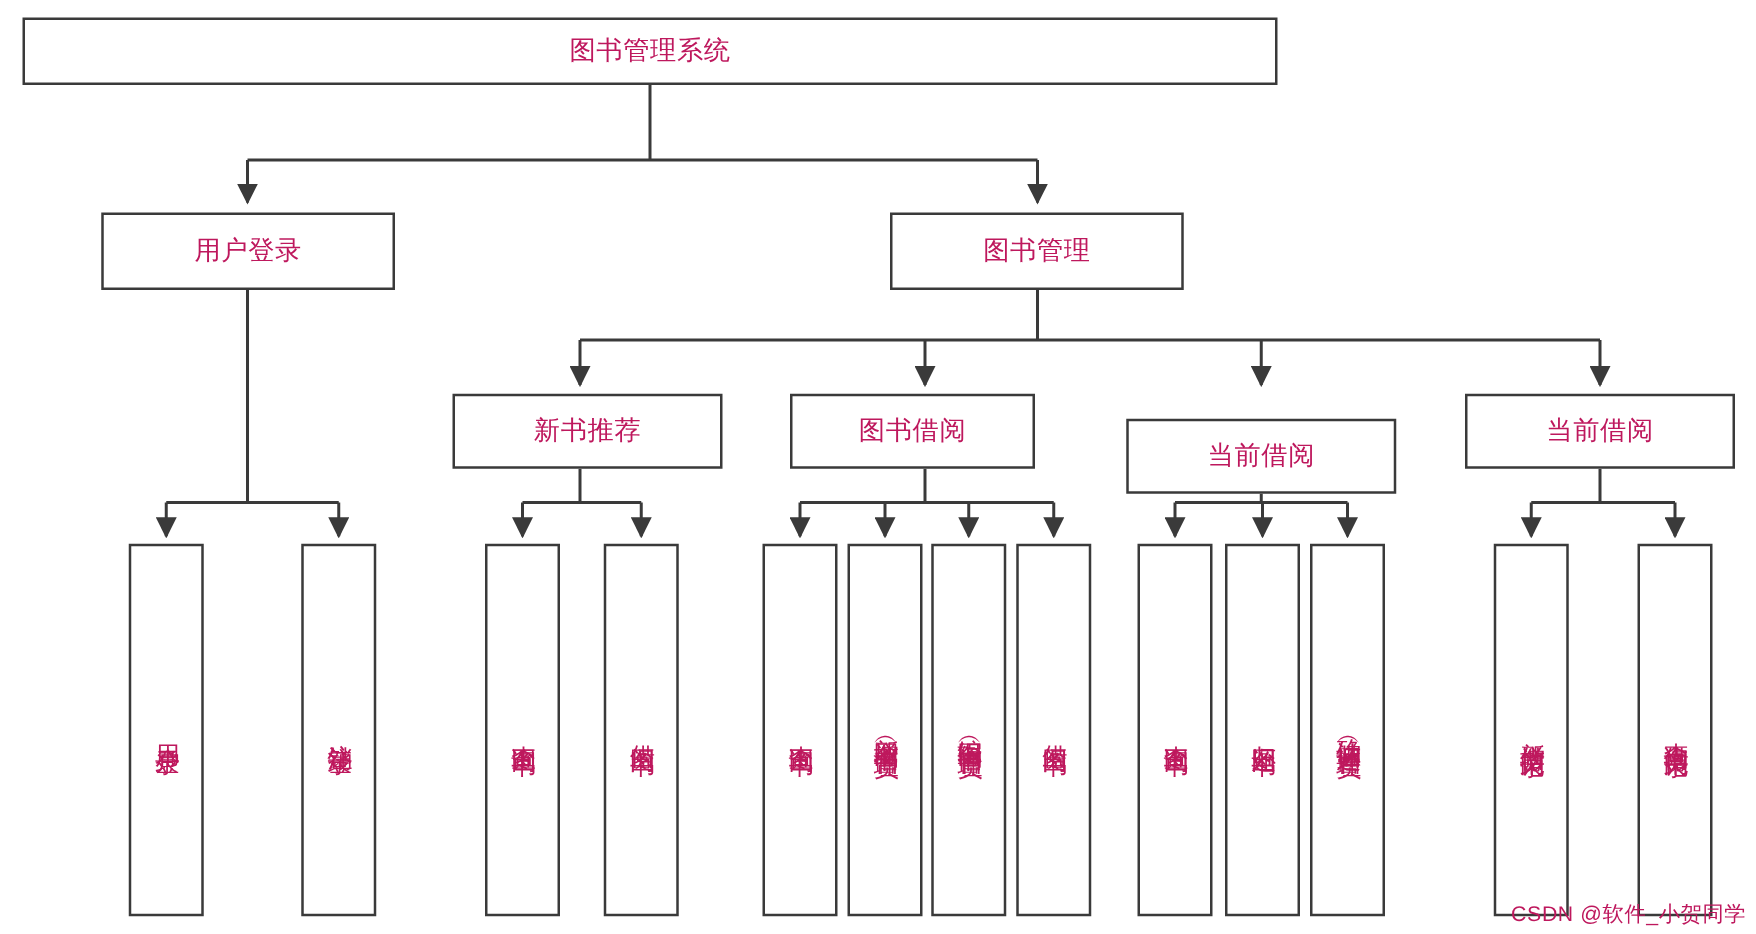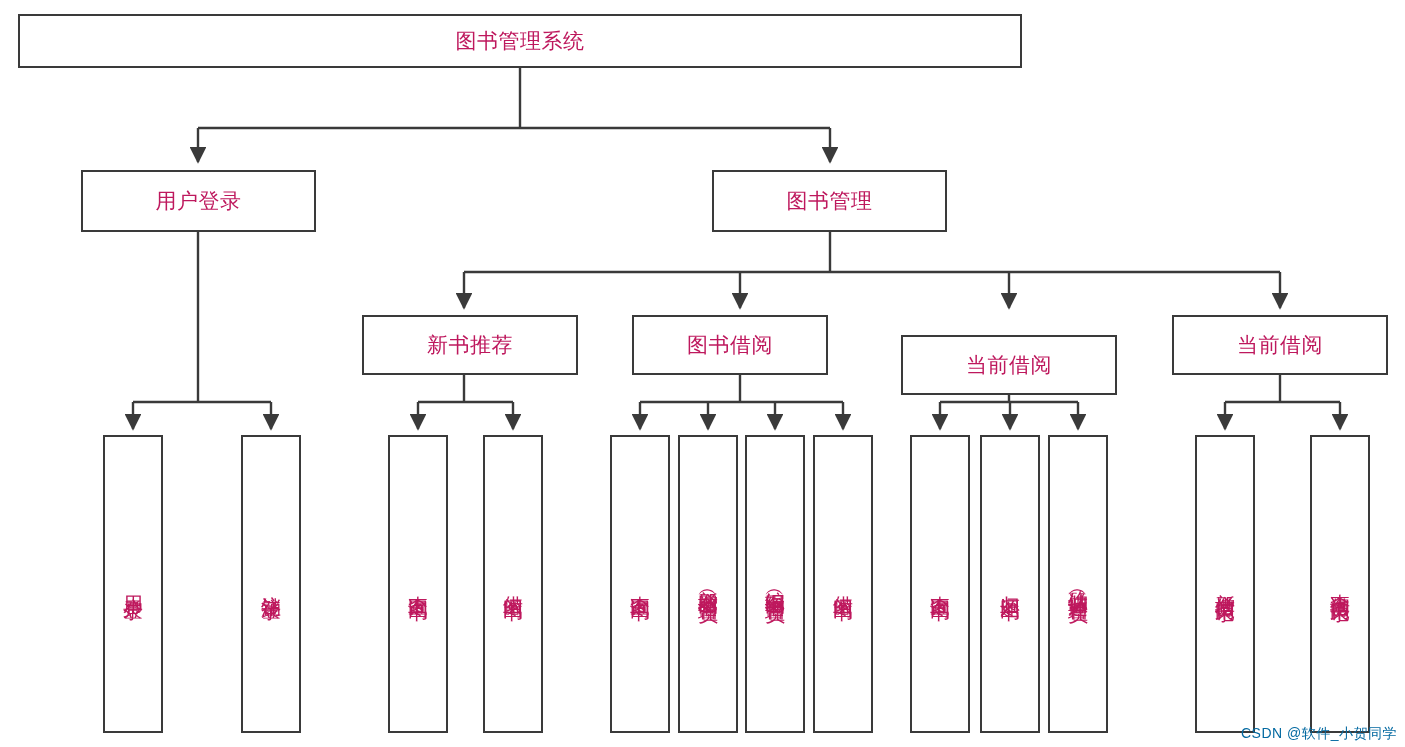--- a/index.html
+++ b/index.html
@@ -59,22 +59,22 @@
     line-height: 1.35;
     letter-spacing: 2px;
     white-space: normal;
     max-height: 100%;
     text-align: center;
   }
   .watermark {
     position: absolute;
     right: 8px;
     bottom: 4px;
-    font-size: 14px;
-    color: #0369a1;
+    font-size: 17px;
+    color: #be185d;
     letter-spacing: 0.5px;
     z-index: 5;
     white-space: nowrap;
     margin-top: 39px;
   }
 </style>
 </head>
 <body>
 
 <div id="diagram">

